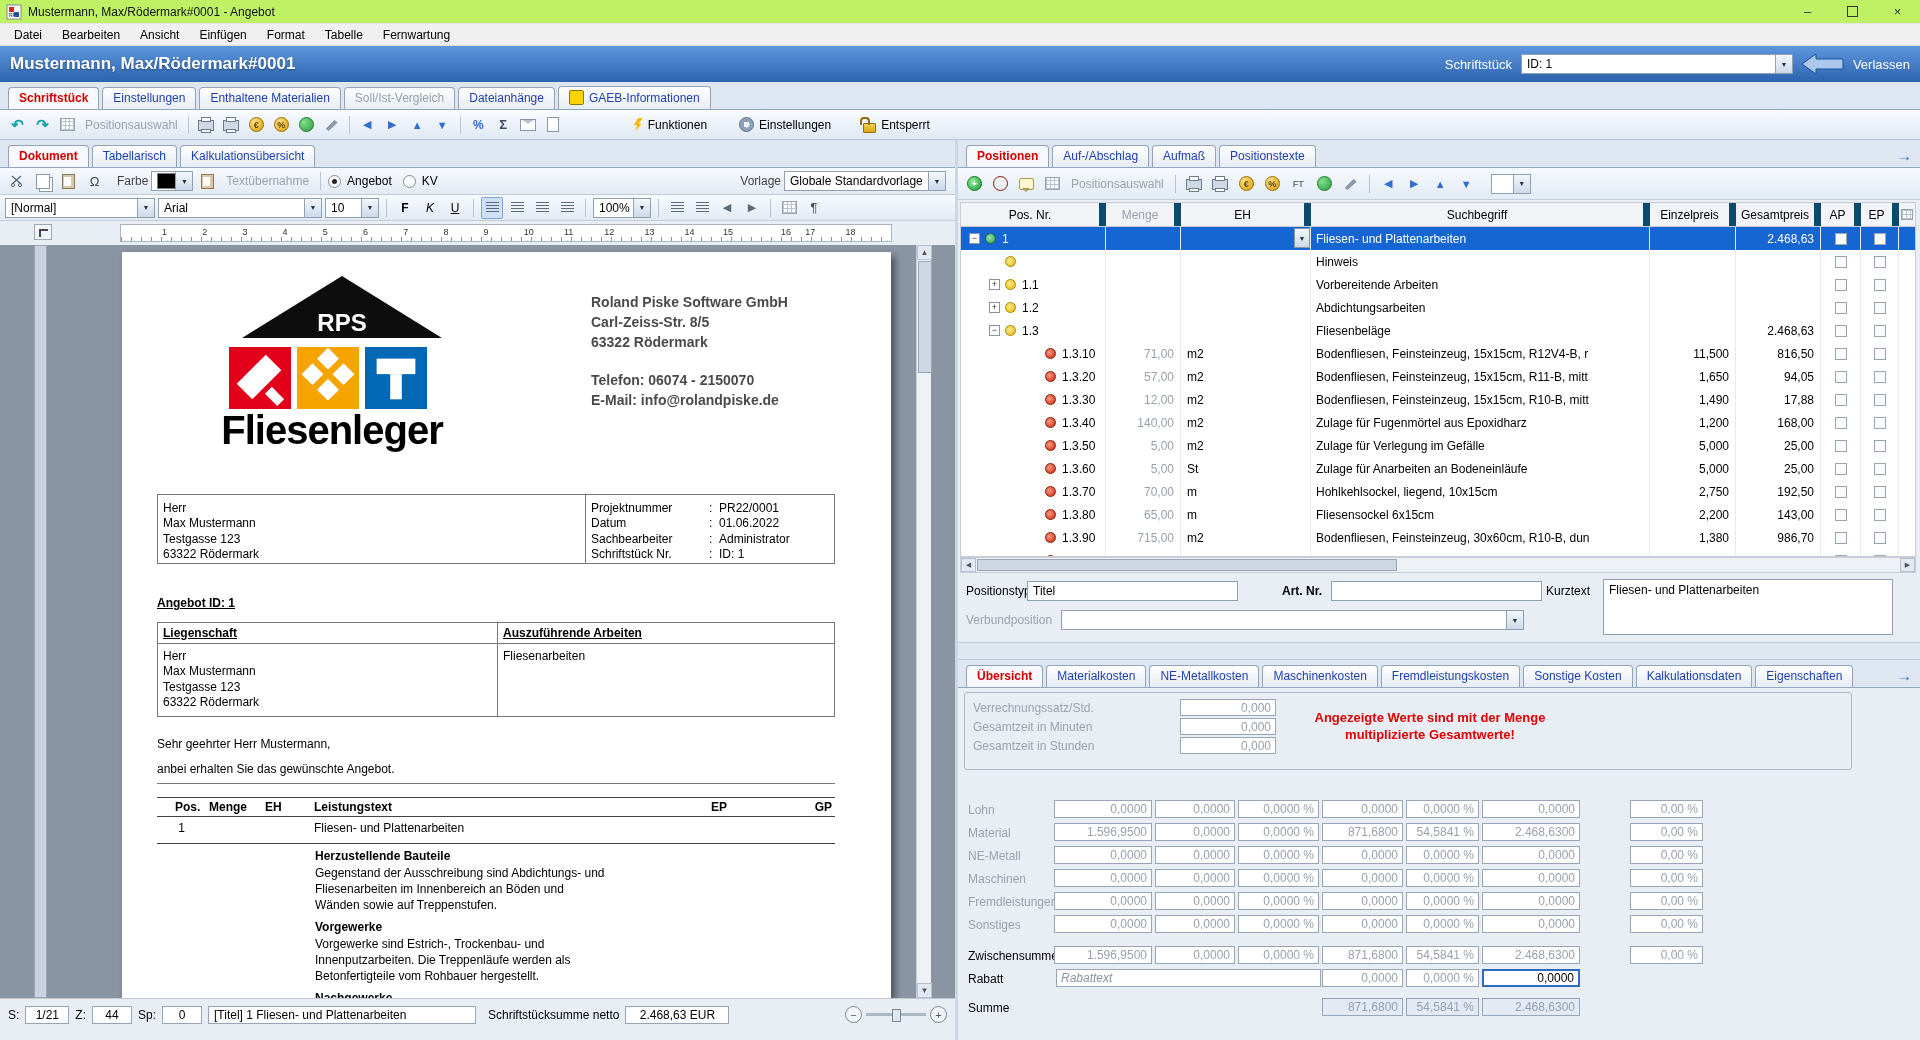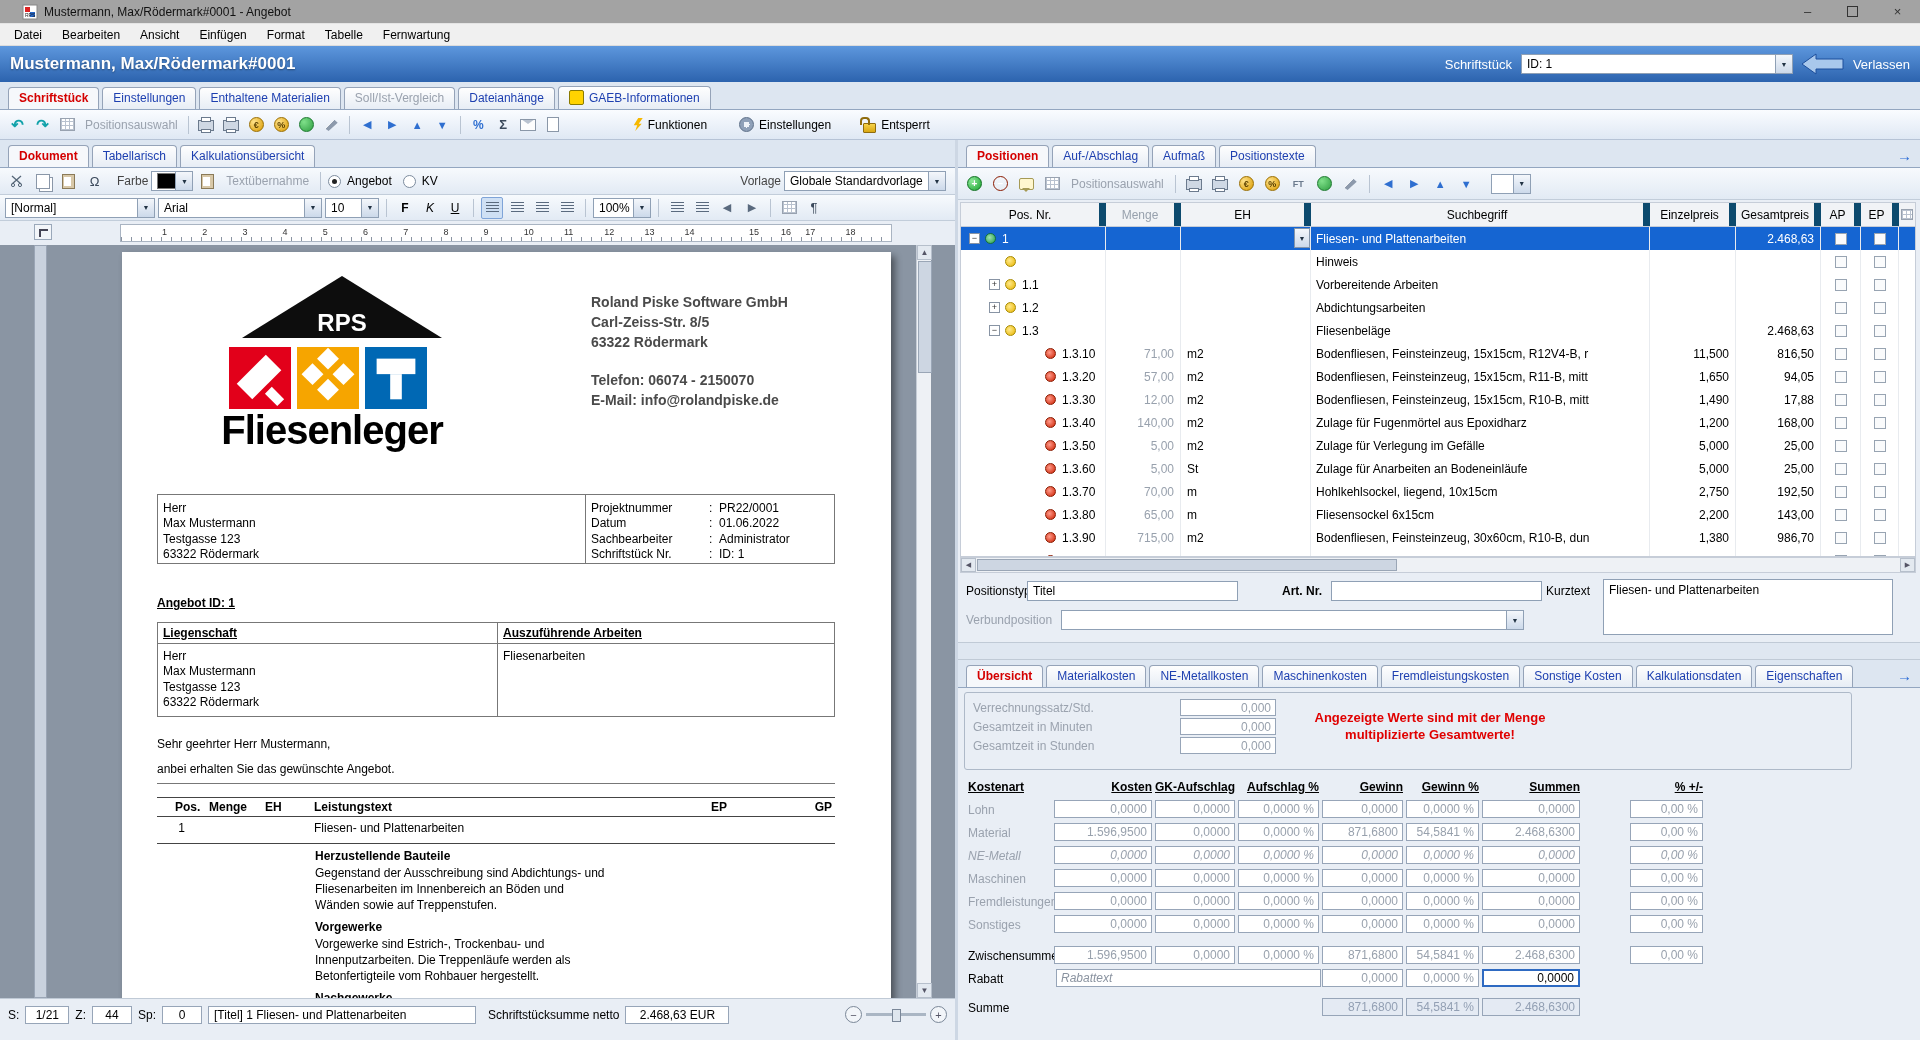--- a/index.html
+++ b/index.html
@@ -1,19 +1,19 @@
 <!DOCTYPE html>
 <html><head>
 <meta charset="utf-8">
 <style>
   html,body{margin:0;padding:0}
   #app{position:relative;width:1920px;height:1040px;background:#e9eef5;overflow:hidden;
        font-family:"Liberation Sans",sans-serif;font-size:12px;color:#000}
   
-  .titlebar{position:absolute;top:0;left:0;right:0;height:24px;background:#a3a3a3;display:flex;align-items:center;padding-left:22px;border-bottom:1px solid #e4e4e4;box-sizing:border-box}
+  .titlebar{position:absolute;top:0;left:0;right:0;height:24px;background:#bef264;display:flex;align-items:center;padding-left:6px;border-bottom:1px solid #e4e4e4;box-sizing:border-box}
   .appicon{width:16px;height:16px;display:inline-block}
   .wtitle{margin-left:6px;font-size:12px;color:#111}
   .wbtns{margin-left:auto;display:flex;height:100%}
   .wbtn{width:45px;display:flex;align-items:center;justify-content:center;color:#333;font-size:13px}
   .restico{width:9px;height:9px;border:1px solid #333}
   .menubar{position:absolute;top:24px;left:0;right:0;height:22px;background:#f0f0f0;display:flex;align-items:center;padding-left:4px;border-bottom:1px solid #dcdcdc;box-sizing:border-box}
   .mitem{padding:0 10px}
   
   .bluehead{position:absolute;top:46px;left:0;right:0;height:36px;background:linear-gradient(#5d97dd,#2c63ae);display:flex;align-items:center;padding:0 10px;color:#fff;box-sizing:border-box}
   .htitle{font-size:17px;font-weight:bold;text-shadow:0 1px 2px rgba(0,0,0,.4)}
@@ -419,21 +419,21 @@
           <span class="rnum" style="left: 201.8px;">5</span>
           <span class="rnum" style="left: 242px;">6</span>
           <span class="rnum" style="left: 282.2px;">7</span>
           <span class="rnum" style="left: 322.4px;">8</span>
           <span class="rnum" style="left: 362.6px;">9</span>
           <span class="rnum" style="left: 402.8px;">10</span>
           <span class="rnum" style="left: 443px;">11</span>
           <span class="rnum" style="left: 483.2px;">12</span>
           <span class="rnum" style="left: 523.4px;">13</span>
           <span class="rnum" style="left: 563.6px;">14</span>
-          <span class="rnum" style="left: 628px;">15</span>
+          <span class="rnum" style="left: 602px;">15</span>
           <span class="rnum" style="left: 644px; margin-left: 16px;">16</span>
           <span class="rnum" style="left: 684.2px;">17</span>
           <span class="rnum" style="left: 724.4px;">18</span>
         </div>
     </div>
 
     <div class="docarea">
       <div class="vstrip"></div>
       <div class="page">
 
@@ -973,30 +973,20 @@
             <span class="tbox">0,000</span>
           </div>
           <div class="trow" style="top: 44px;">
             <span class="tlabel">Gesamtzeit in Stunden</span>
             <span class="tbox">0,000</span>
           </div>
         </div>
       <div class="notice">Angezeigte Werte sind mit der Menge multiplizierte Gesamtwerte!</div>
     </div>
 
-    <div class="chead">
-        <span class="chl" style="left: 10px;">Kostenart</span>
-        <span class="chl" style="left: 96px; width: 98px; text-align: right;">Kosten</span>
-        <span class="chl" style="left: 197px; width: 80px; text-align: right;">GK-Aufschlag</span>
-        <span class="chl" style="left: 280px; width: 81px; text-align: right;">Aufschlag %</span>
-        <span class="chl" style="left: 364px; width: 81px; text-align: right;">Gewinn</span>
-        <span class="chl" style="left: 448px; width: 73px; text-align: right;">Gewinn %</span>
-        <span class="chl" style="left: 524px; width: 98px; text-align: right;">Summen</span>
-        <span class="chl" style="left: 672px; width: 73px; text-align: right;">% +/-</span>
-      </div>
     <div class="crows">
         <div class="crow" style="top: 0px;">
           <span class="crl gray">Lohn</span>
           <span class="vbox" style="left: 96px; width: 98px;">0,0000</span>
           <span class="vbox" style="left: 197px; width: 80px;">0,0000</span>
           <span class="vbox" style="left: 280px; width: 81px;">0,0000 %</span>
           <span class="vbox" style="left: 364px; width: 81px;">0,0000</span>
           <span class="vbox" style="left: 448px; width: 73px;">0,0000 %</span>
           <span class="vbox" style="left: 524px; width: 98px;">0,0000</span>
           <span class="vbox" style="left: 672px; width: 73px;">0,00 %</span>
@@ -1004,21 +994,21 @@
         <div class="crow" style="top: 23px;">
           <span class="crl gray">Material</span>
           <span class="vbox" style="left: 96px; width: 98px;">1.596,9500</span>
           <span class="vbox" style="left: 197px; width: 80px;">0,0000</span>
           <span class="vbox" style="left: 280px; width: 81px;">0,0000 %</span>
           <span class="vbox" style="left: 364px; width: 81px;">871,6800</span>
           <span class="vbox" style="left: 448px; width: 73px;">54,5841 %</span>
           <span class="vbox" style="left: 524px; width: 98px;">2.468,6300</span>
           <span class="vbox" style="left: 672px; width: 73px;">0,00 %</span>
         </div>
-        <div class="crow" style="top: 46px; font-style: italic;">
+        <div class="crow" style="top: 46px;">
           <span class="crl gray">NE-Metall</span>
           <span class="vbox" style="left: 96px; width: 98px;">0,0000</span>
           <span class="vbox" style="left: 197px; width: 80px;">0,0000</span>
           <span class="vbox" style="left: 280px; width: 81px;">0,0000 %</span>
           <span class="vbox" style="left: 364px; width: 81px;">0,0000</span>
           <span class="vbox" style="left: 448px; width: 73px;">0,0000 %</span>
           <span class="vbox" style="left: 524px; width: 98px;">0,0000</span>
           <span class="vbox" style="left: 672px; width: 73px;">0,00 %</span>
         </div>
         <div class="crow" style="top: 69px;">

